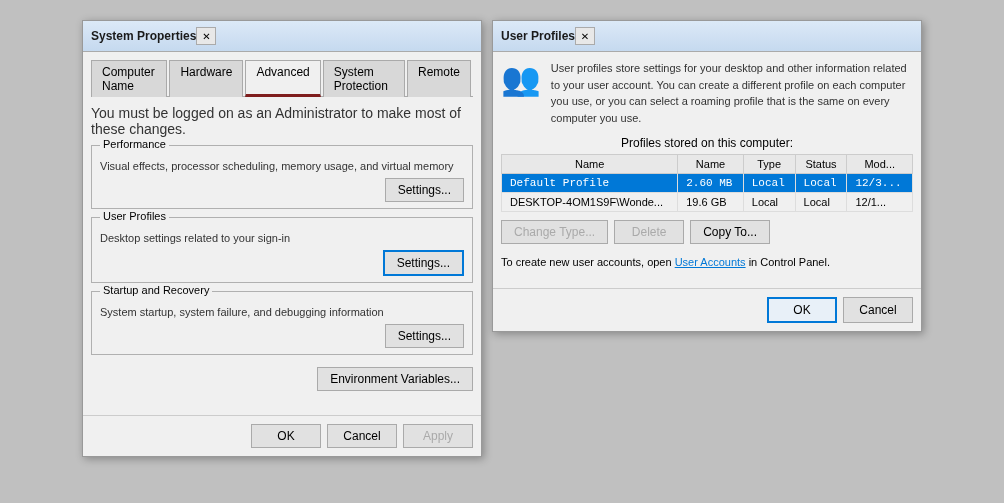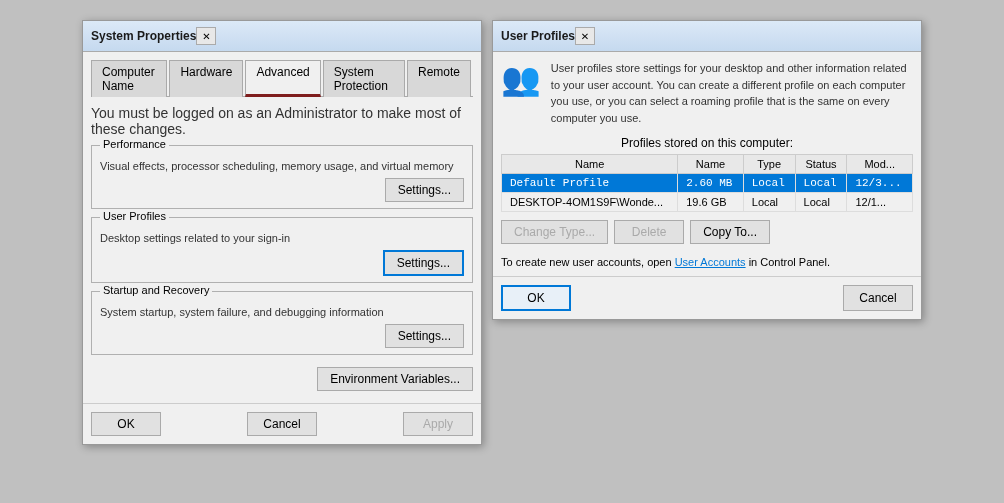--- a/index.html
+++ b/index.html
@@ -220,24 +220,25 @@
     }
 
     .link {
       color: #0078d7;
       cursor: pointer;
       text-decoration: underline;
     }
 
     .window-bottom-btns {
       display: flex;
-      justify-content: space-between;
+      justify-content: flex-end;
       gap: 6px;
       padding: 8px;
       border-top: 1px solid #ccc;
+      margin-top: 12px;
     }
 
     .env-btn-row {
       display: flex;
       justify-content: flex-end;
       padding: 4px 0;
     }
   </style>
 </head>
 <body>

